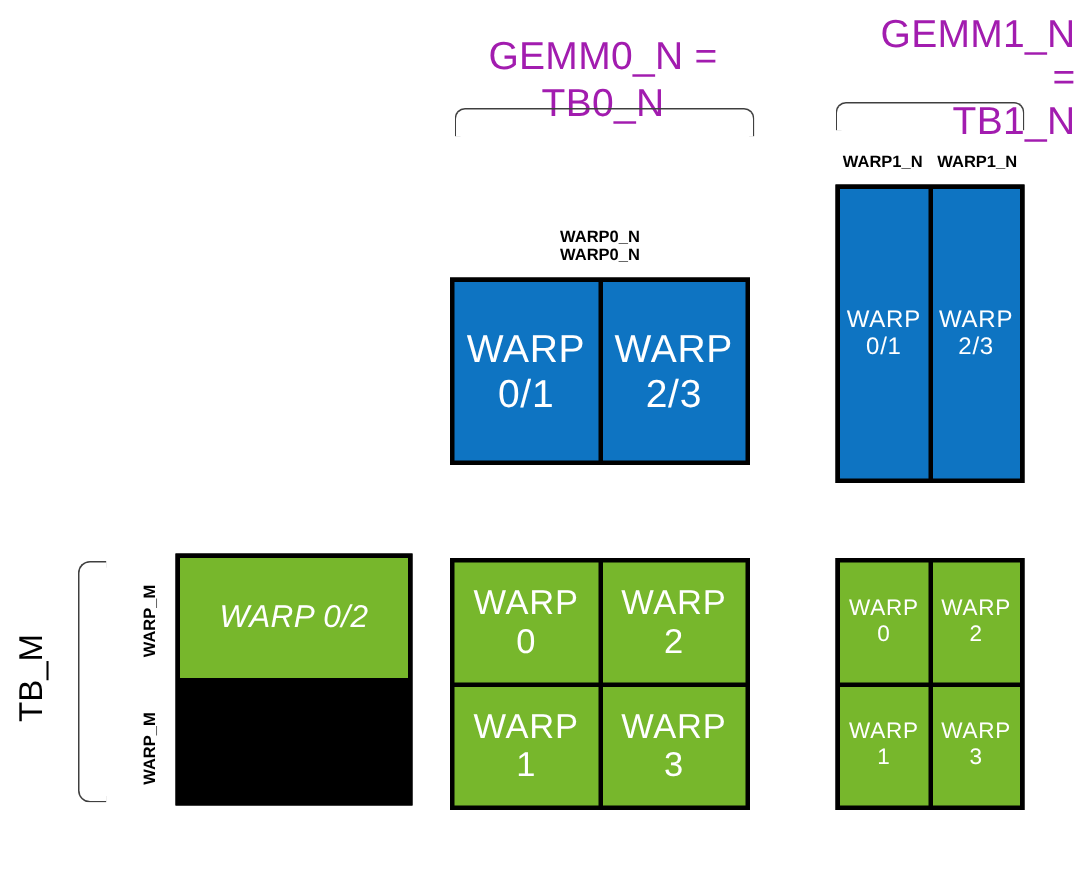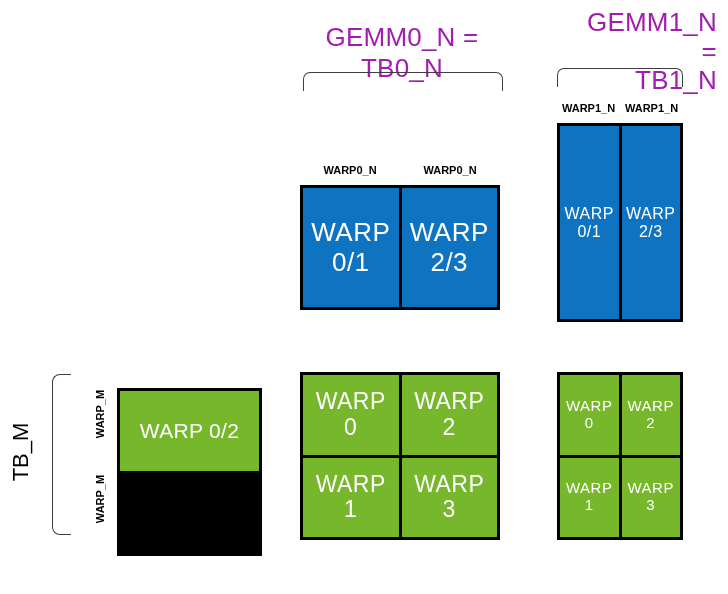--- a/index.html
+++ b/index.html
@@ -29,42 +29,42 @@
     border-left:1.5px solid var(--line);
     border-top:1.5px solid var(--line);
     border-bottom:1.5px solid var(--line);
     border-radius:8px 0 0 8px;
   }
 
   
   .minilabel{font-size:11px;font-weight:bold;color:#000;white-space:nowrap;}
   .label-row{display:flex;}
   .label-row .half{flex:1;text-align:center;}
-  .row-warp0n{left:300px;top:164px;width:200px;height:16px;}
+  .row-warp0n{left:300px;top:152px;width:200px;height:16px;flex-direction:column;}
   .row-warp1n{left:557px;top:100px;width:126px;height:16px;align-items:center;}
 
   .rot{transform:rotate(-90deg);text-align:center;}
   .tbm{left:-24px;top:439px;width:90px;height:26px;font-size:22px;color:#000;}
   .warpm1{left:61px;top:407px;width:80px;height:14px;}
   .warpm2{left:61px;top:492px;width:80px;height:14px;}
 
   
   .block{background:#000;border:3px solid #000;display:grid;gap:3px;}
   .cell{
     display:flex;flex-direction:column;align-items:center;justify-content:center;
     color:#fff;letter-spacing:0.5px;line-height:1.12;text-align:center;
   }
   .cell.blue{background:var(--blue);}
   .cell.green{background:var(--green);}
 
   .blue-wide{left:300px;top:185px;width:200px;height:125px;grid-template-columns:1fr 1fr;}
   .blue-wide .cell{font-size:26px;}
   .blue-tall{left:557px;top:123px;width:126px;height:199px;grid-template-columns:1fr 1fr;}
   .blue-tall .cell{font-size:16px;}
-  .green-left{left:117px;top:388px;width:145px;height:168px;grid-template-rows:1fr 1fr;}
+  .green-left{left:117px;top:369px;width:158px;height:168px;grid-template-rows:1fr 1fr;font-style:italic;}
   .green-left .cell{font-size:21px;letter-spacing:0.3px;}
   .green-center{left:300px;top:372px;width:200px;height:168px;grid-template-columns:1fr 1fr;grid-template-rows:1fr 1fr;}
   .green-center .cell{font-size:23px;}
   .green-right{left:557px;top:372px;width:126px;height:168px;grid-template-columns:1fr 1fr;grid-template-rows:1fr 1fr;}
   .green-right .cell{font-size:15px;}
 </style>
 </head>
 <body>
 
 <div id="canvas">

